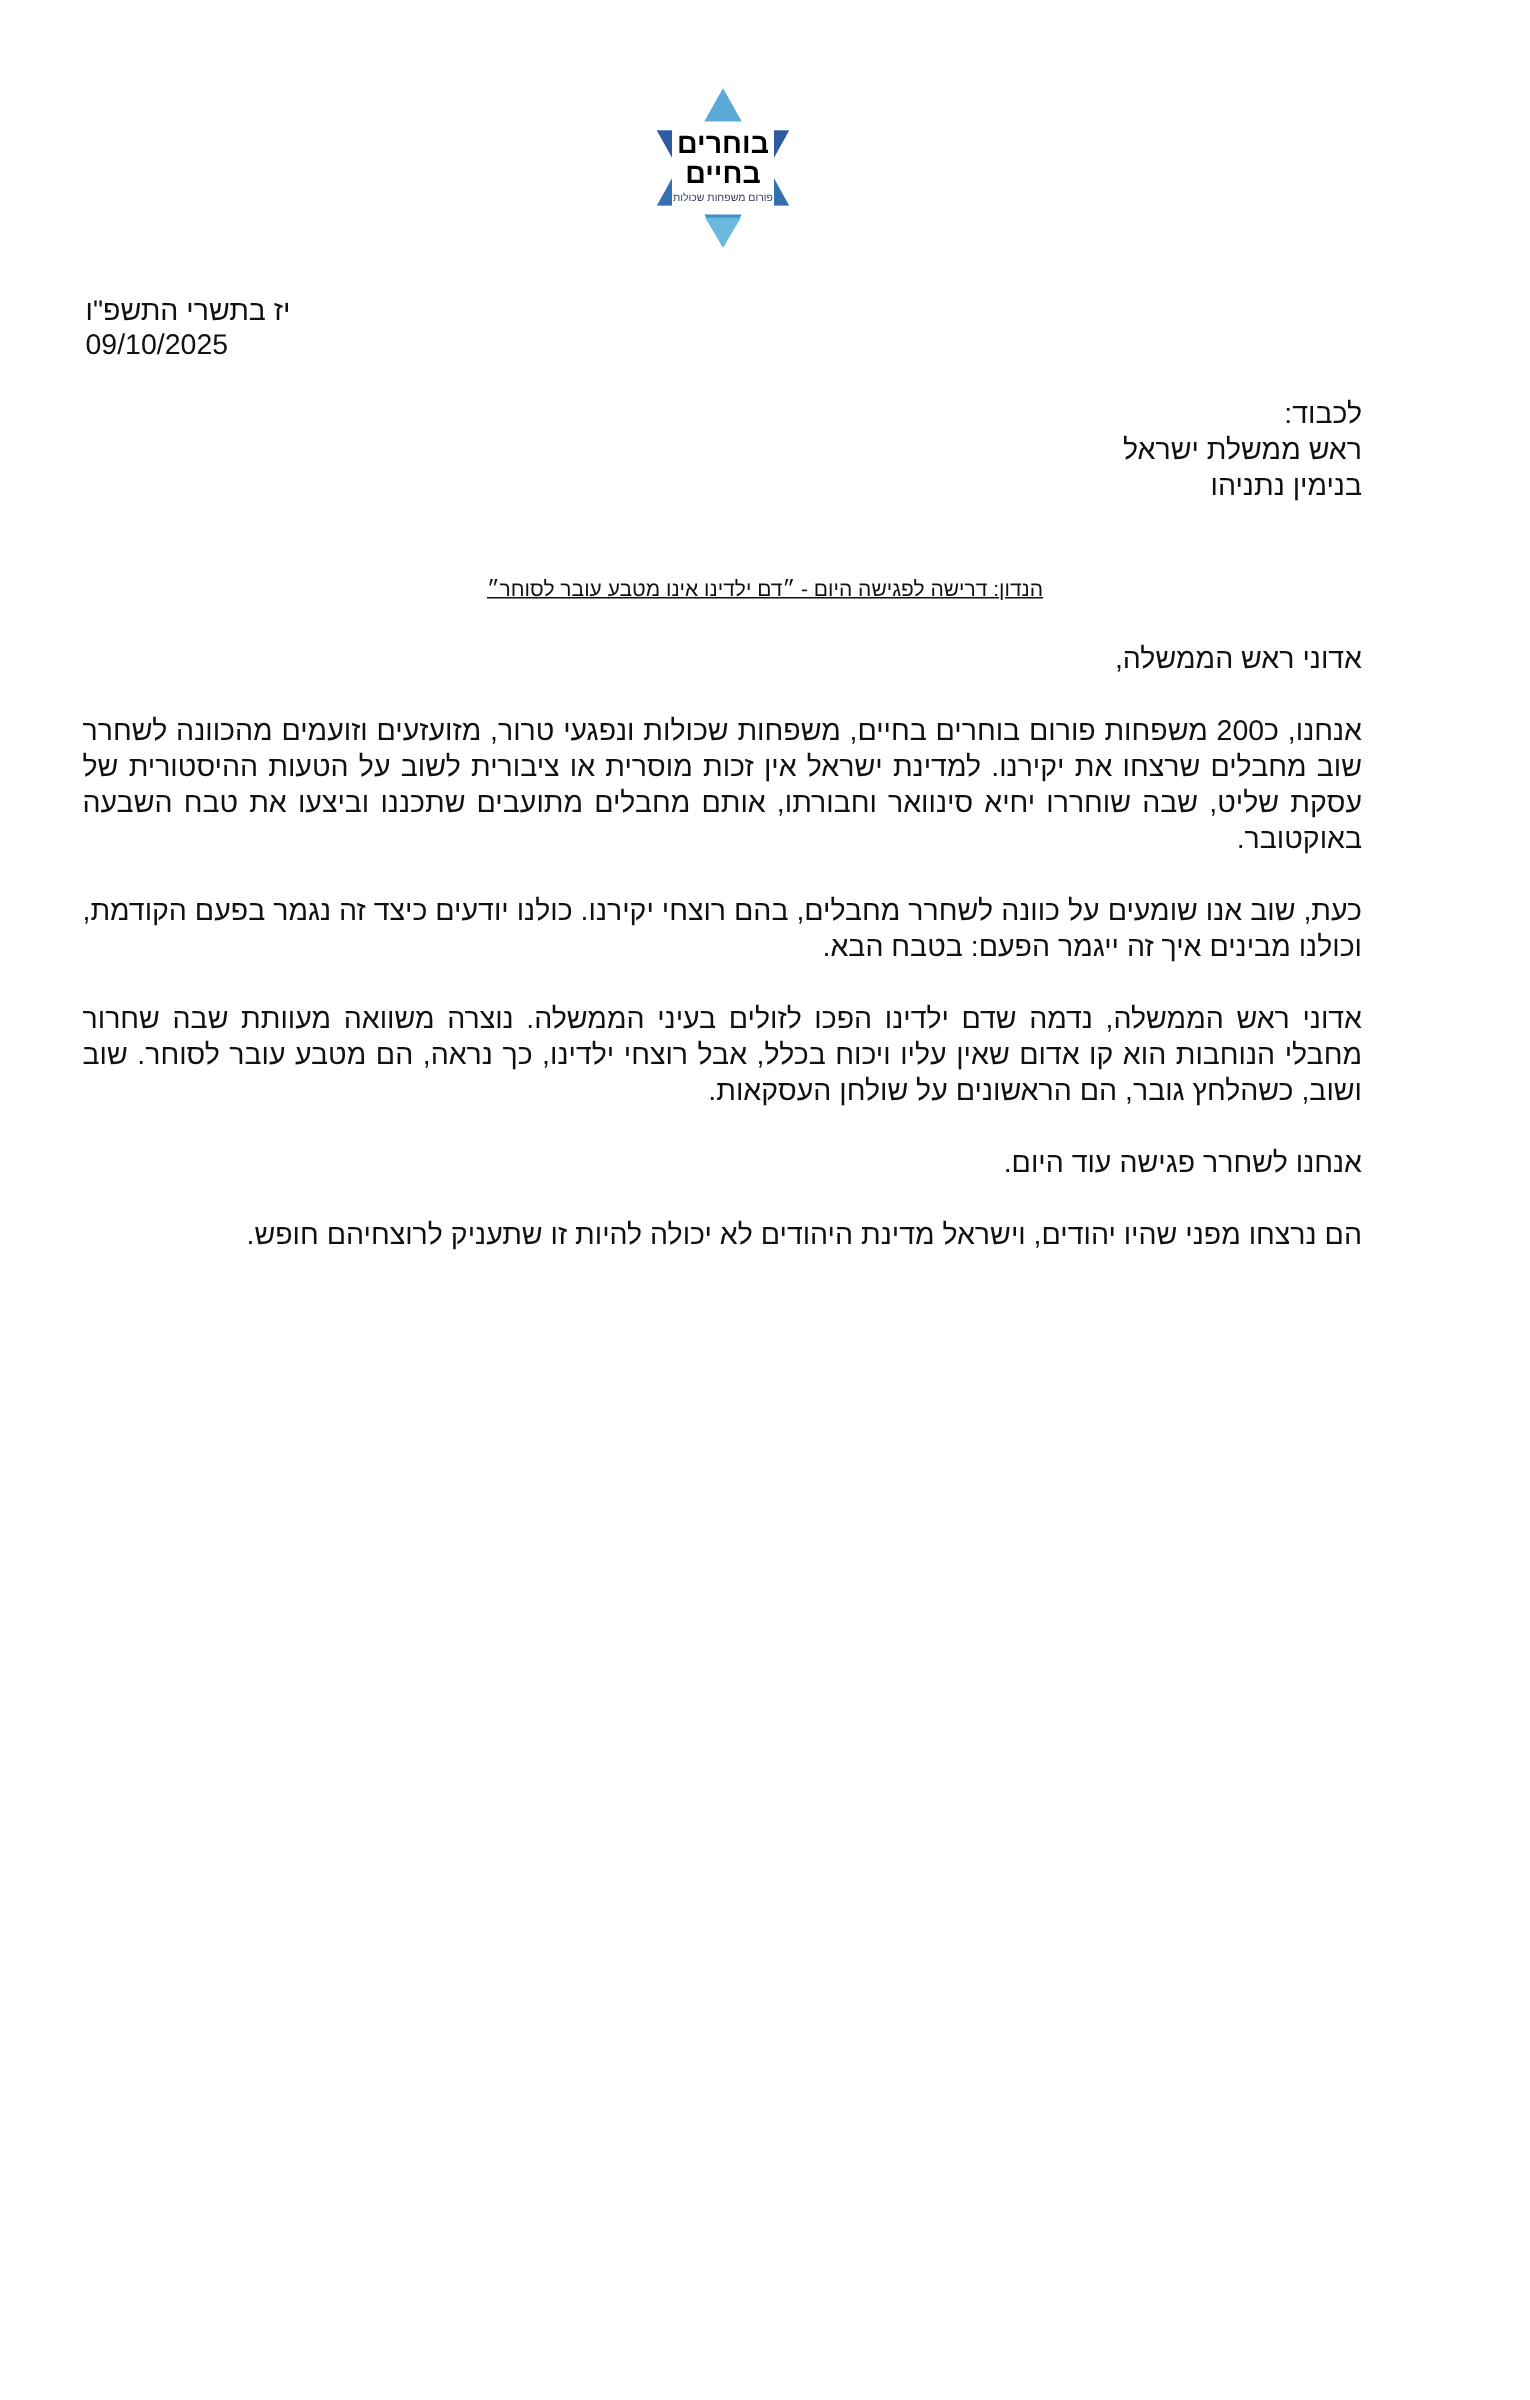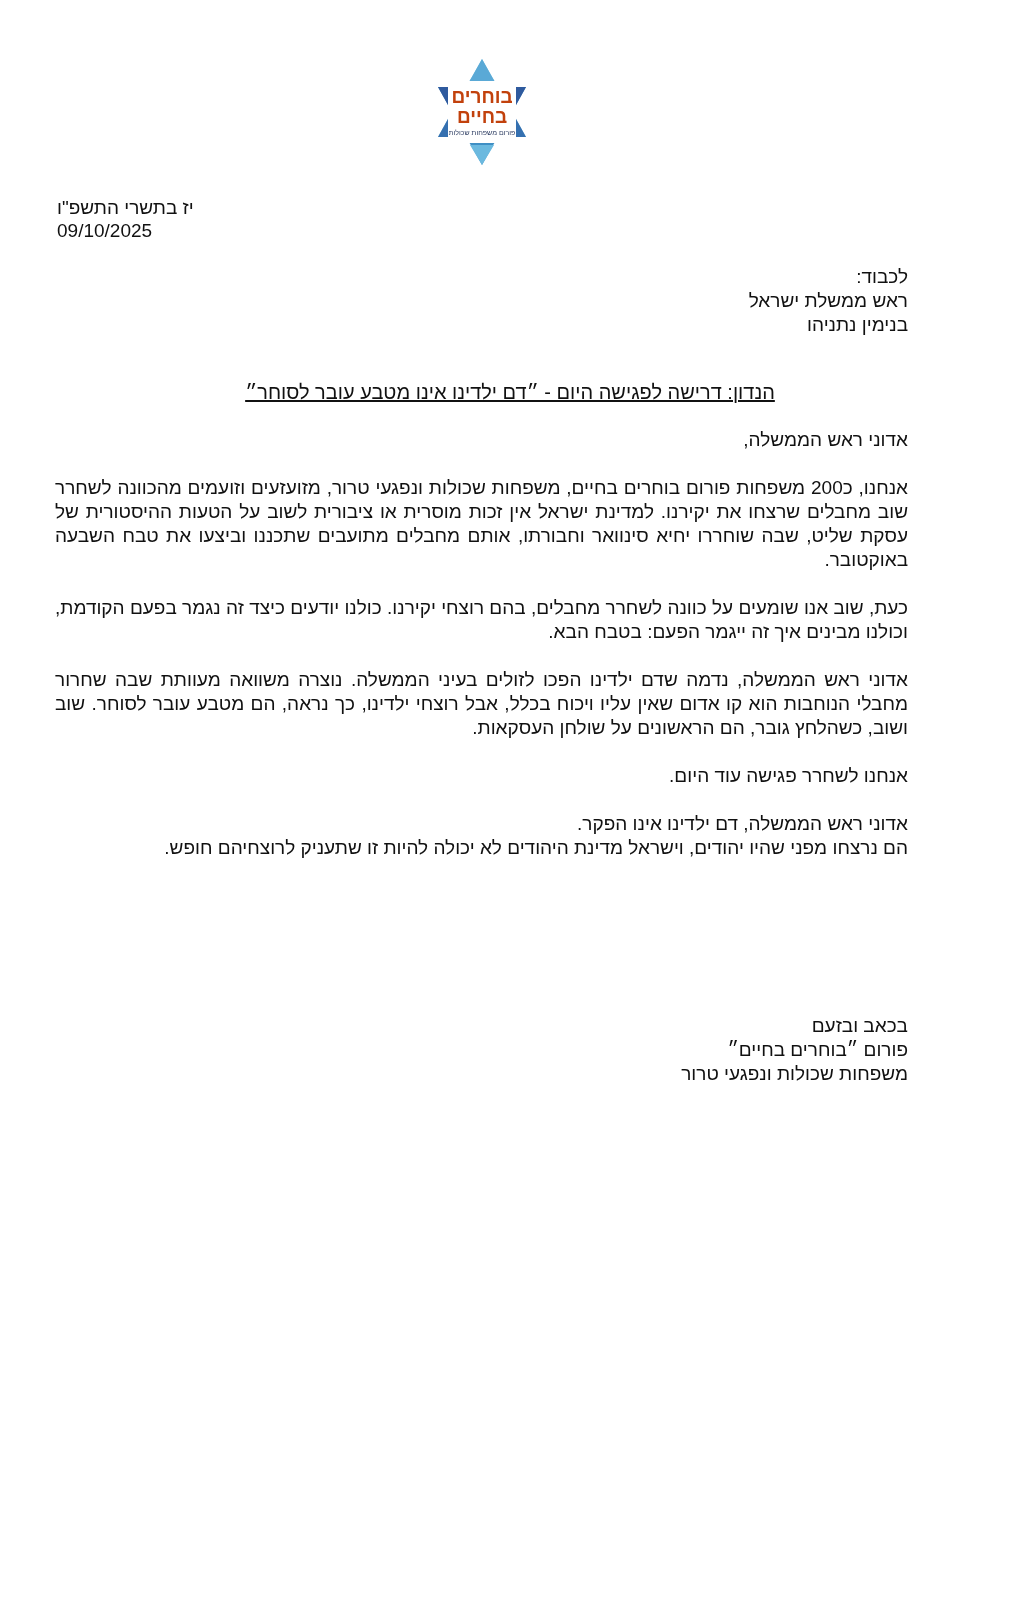--- a/index.html
+++ b/index.html
@@ -27,21 +27,21 @@
       top: 57px;
       width: 100px;
       height: 110px;
     }
     .logo svg { width: 100%; height: 100%; display: block; }
     .logo-text {
       position: absolute;
       left: 0; right: 0;
       text-align: center;
       direction: rtl;
-      color: #c2410c;
+      color: #000000;
       font-weight: bold;
     }
     .logo-line1 { top: 30px; font-size: 19px; line-height: 20px; }
     .logo-line2 { top: 50px; font-size: 19px; line-height: 20px; }
     .logo-line3 { top: 72px; font-size: 7px; line-height: 8px; font-weight: normal; color: #2a3a60; }
 
     .date-block {
       position: absolute;
       left: 57px;
       top: 196px;
@@ -61,21 +61,21 @@
       top: 265px;
       font-size: 19px;
       line-height: 24px;
       text-align: right;
     }
     .subject {
       position: absolute;
       left: 0; right: 0;
       top: 380px;
       text-align: center;
-      font-size: 20px;
+      font-size: 14px;
       line-height: 24px;
     }
     .subject span {
       text-decoration: underline;
       direction: rtl;
       unicode-bidi: embed;
     }
     .body-text {
       position: absolute;
       right: 112px;
@@ -137,23 +137,17 @@
   <div class="subject">
     <span>הנדון: דרישה לפגישה היום - ״דם ילדינו אינו מטבע עובר לסוחר״</span>
   </div>
 
   <div class="body-text rtl">
     <p class="greeting">אדוני ראש הממשלה,</p>
     <p>אנחנו, כ200 משפחות פורום בוחרים בחיים, משפחות שכולות ונפגעי טרור, מזועזעים וזועמים מהכוונה לשחרר שוב מחבלים שרצחו את יקירנו. למדינת ישראל אין זכות מוסרית או ציבורית לשוב על הטעות ההיסטורית של עסקת שליט, שבה שוחררו יחיא סינוואר וחבורתו, אותם מחבלים מתועבים שתכננו וביצעו את טבח השבעה באוקטובר.</p>
     <p>כעת, שוב אנו שומעים על כוונה לשחרר מחבלים, בהם רוצחי יקירנו. כולנו יודעים כיצד זה נגמר בפעם הקודמת, וכולנו מבינים איך זה ייגמר הפעם: בטבח הבא.</p>
     <p>אדוני ראש הממשלה, נדמה שדם ילדינו הפכו לזולים בעיני הממשלה. נוצרה משוואה מעוותת שבה שחרור מחבלי הנוחבות הוא קו אדום שאין עליו ויכוח בכלל, אבל רוצחי ילדינו, כך נראה, הם מטבע עובר לסוחר. שוב ושוב, כשהלחץ גובר, הם הראשונים על שולחן העסקאות.</p>
     <p>אנחנו לשחרר פגישה עוד היום.</p>
-    <p class="tight">אדוני ראש הממשלה, דם ילדינו אינו הפקר.</p>
     <p class="tight">הם נרצחו מפני שהיו יהודים, וישראל מדינת היהודים לא יכולה להיות זו שתעניק לרוצחיהם חופש.</p>
   </div>
 
-  <div class="closing rtl">
-    <div>בכאב ובזעם</div>
-    <div>פורום ״בוחרים בחיים״</div>
-    <div>משפחות שכולות ונפגעי טרור</div>
-  </div>
 
 </div>
 
 </body></html>

